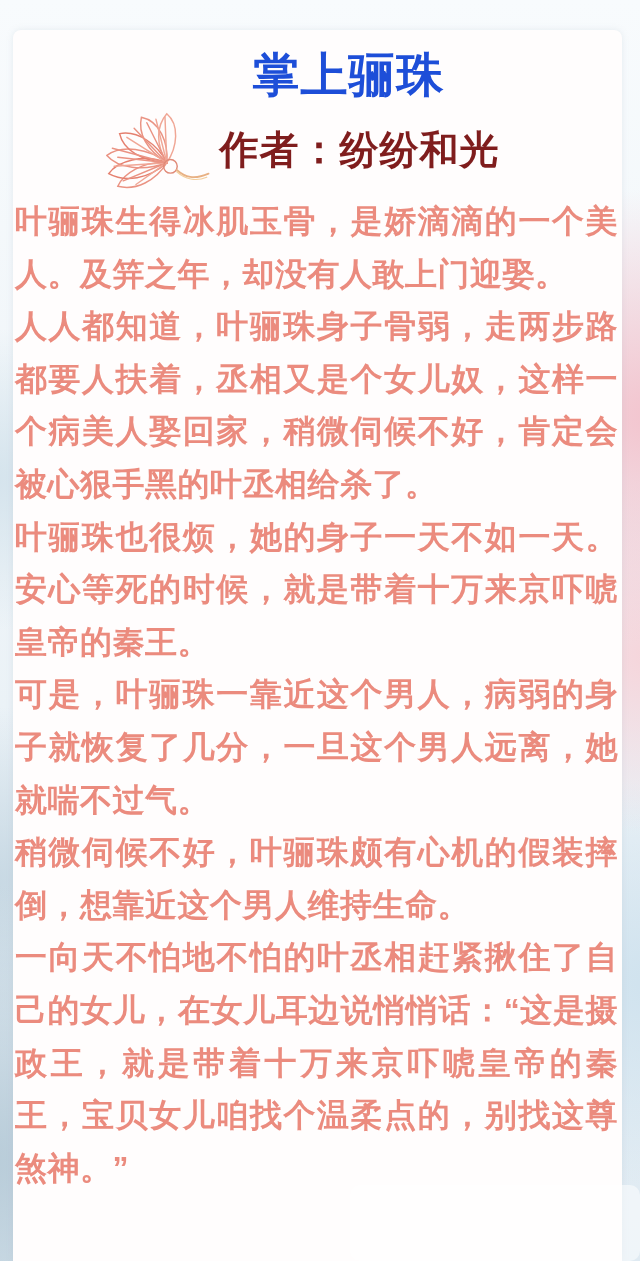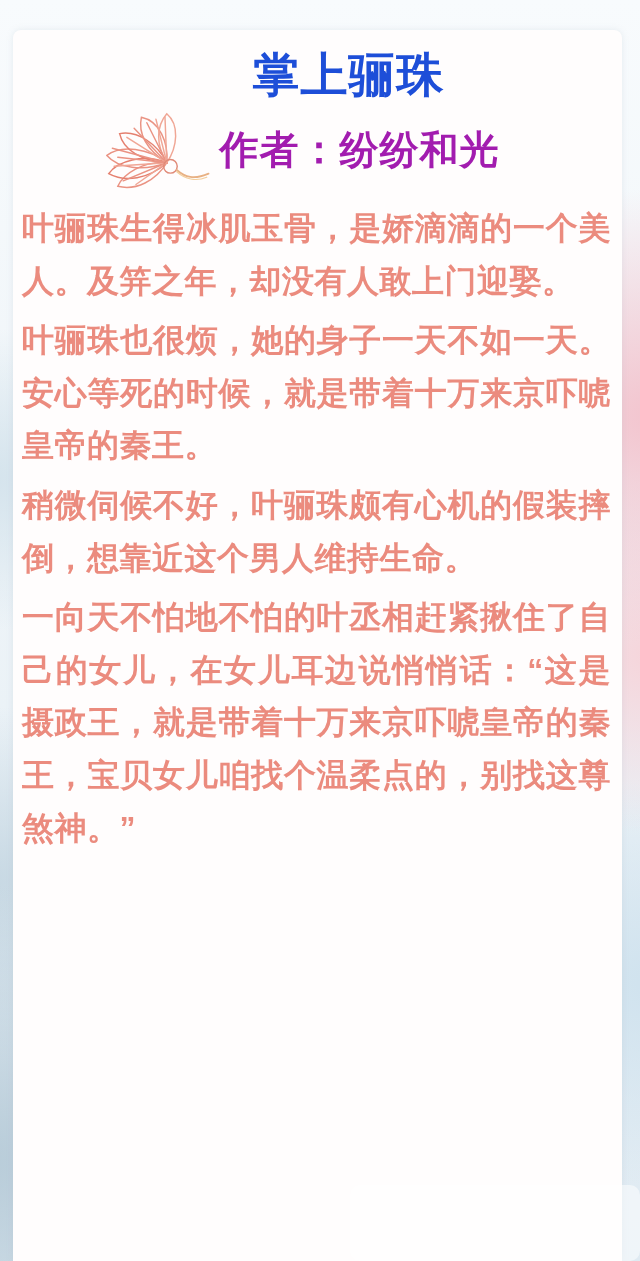--- a/index.html
+++ b/index.html
@@ -30,32 +30,32 @@
     font-size:47px;font-weight:bold;letter-spacing:1px;
     color:#1d4ed8;
     padding-left:31px;
   }
   .author-row{
     position:absolute;top:70px;left:0;width:100%;height:100px;
     display:flex;align-items:center;justify-content:center;
   }
   .flower-icon{width:118px;height:96px;margin-right:6px;margin-left:-40px;flex:0 0 auto;}
   .author-label{
-    font-size:39px;font-weight:bold;color:#a21caf;letter-spacing:1px;
+    font-size:39px;font-weight:bold;color:#7f1d1d;letter-spacing:1px;
     white-space:nowrap;
   }
   .story{
     position:absolute;top:165px;left:2px;right:4px;
     font-size:32px;font-weight:bold;
     line-height:52.6px;
     color:#eb8b7e;
     letter-spacing:0.5px;
     text-align:justify;
   }
-  .story p{margin:7px;padding:0;}
+  .story p{margin:0;padding:0;}
   .wash{
     position:absolute;left:350px;top:1185px;width:290px;height:76px;
     background:rgba(255,255,255,0.5);
     border-radius:10px;
     pointer-events:none;
   }
 </style>
 </head>
 <body>
 
@@ -90,21 +90,23 @@
 
           <path d="M89,72 C98,80 108,83 124,76" stroke="#e8b184" stroke-width="2"></path>
           <path d="M89,74 C98,82 110,85 122,80" stroke="#f3cf9e" stroke-width="1.4"></path>
         </g>
       </svg>
       <div class="author-label">作者：纷纷和光</div>
     </div>
 
     <div class="story">
       <p>叶骊珠生得冰肌玉骨，是娇滴滴的一个美人。及笄之年，却没有人敢上门迎娶。</p>
+      <p>人人都知道，叶骊珠身子骨弱，走两步路都要人扶着，丞相又是个女儿奴，这样一个病美人娶回家，稍微伺候不好，肯定会被心狠手黑的叶丞相给杀了。</p>
       <p>叶骊珠也很烦，她的身子一天不如一天。安心等死的时候，就是带着十万来京吓唬皇帝的秦王。</p>
+      <p>可是，叶骊珠一靠近这个男人，病弱的身子就恢复了几分，一旦这个男人远离，她就喘不过气。</p>
       <p>稍微伺候不好，叶骊珠颇有心机的假装摔倒，想靠近这个男人维持生命。</p>
       <p>一向天不怕地不怕的叶丞相赶紧揪住了自己的女儿，在女儿耳边说悄悄话：“这是摄政王，就是带着十万来京吓唬皇帝的秦王，宝贝女儿咱找个温柔点的，别找这尊煞神。”</p>
 
     </div>
   </div>
 
   <div class="wash"></div>
 </div>
 
 </body></html>

